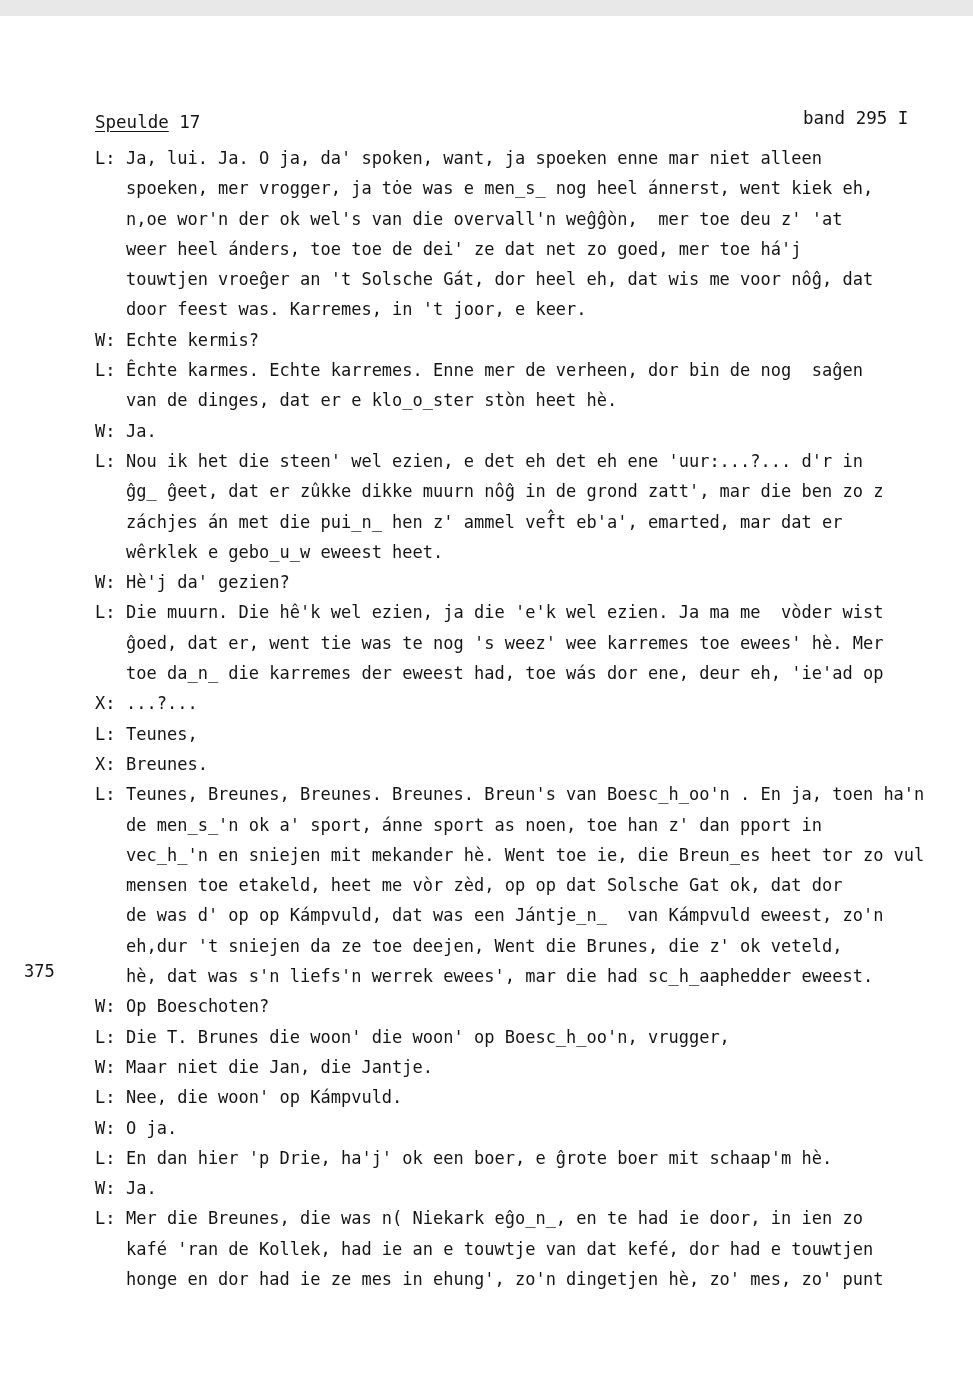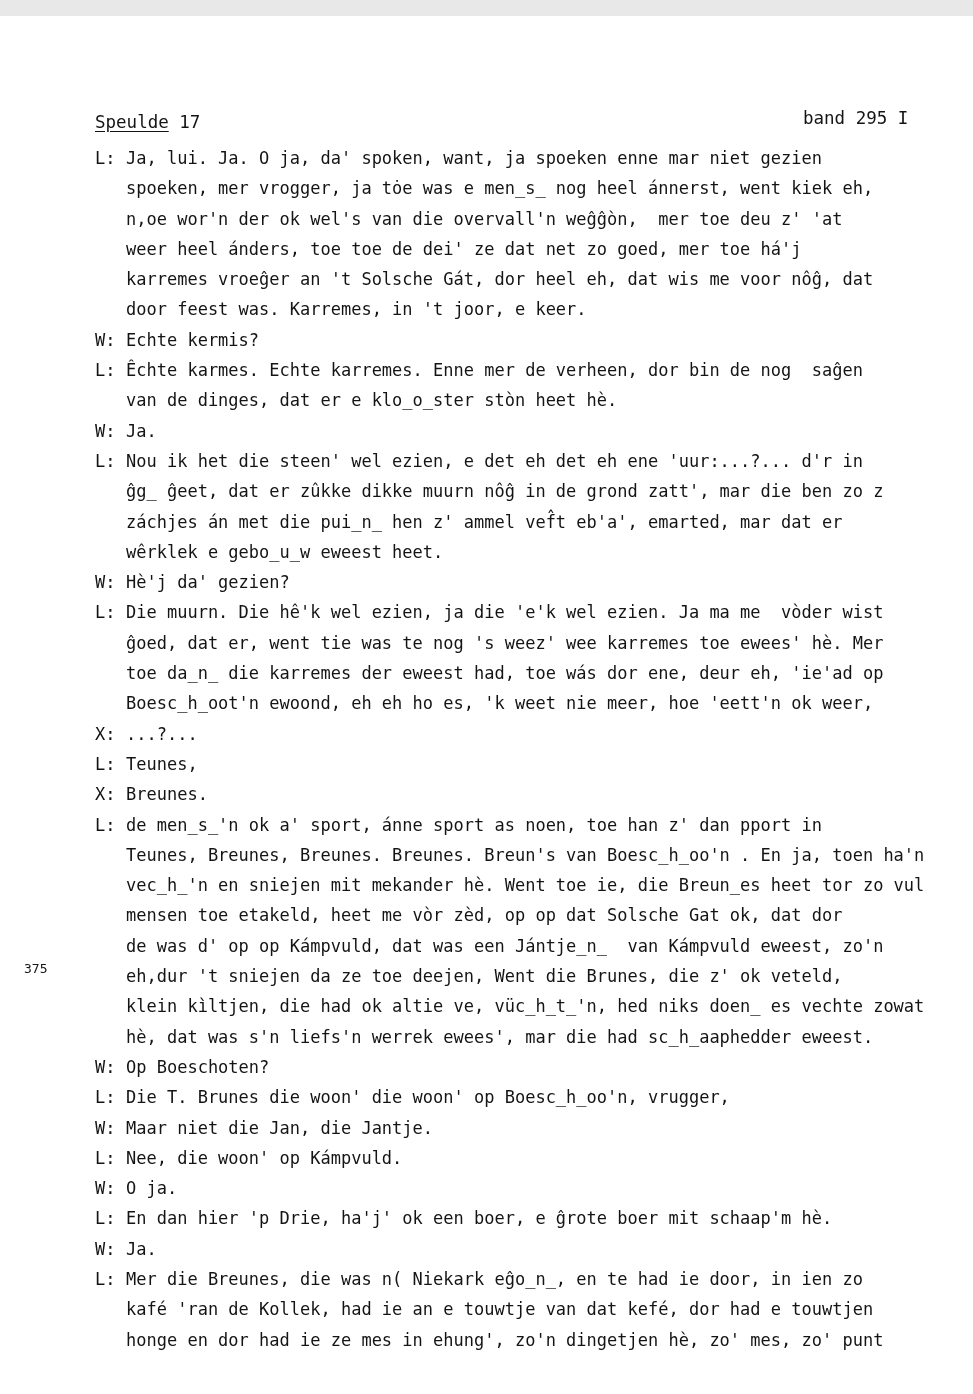--- a/index.html
+++ b/index.html
@@ -29,21 +29,21 @@
     position: absolute;
     left: 803px;
     top: 92px;
     font-size: 17.5px;
     white-space: pre;
   }
   .margin-number {
     position: absolute;
     left: 24px;
     top: 945px;
-    font-size: 13px;
+    font-size: 17px;
   }
   .dialogue {
     position: absolute;
     left: 95px;
     top: 127px;
     width: 850px;
     font-size: 17px;
     line-height: 30.3px;
   }
   .turn { display: flex; }
@@ -80,25 +80,25 @@
   <div class="header-left"><span class="doc-title">Speulde</span><span> </span><span>17</span></div>
 
   <div class="header-right">band 295 I</div>
 
   <div class="margin-number">375</div>
 
   <div class="dialogue">
       <div class="turn">
         <span class="speaker">L:</span>
         <div class="lines">
-          <div class="line">Ja, lui. Ja. O ja, da' spoken, want, ja spoeken enne mar niet gezien</div>
+          <div class="line">Ja, lui. Ja. O ja, da' spoken, want, ja spoeken enne mar niet alleen</div>
           <div class="line">spoeken, mer vrogger, ja tȯe was e men̲s̲ nog heel ánnerst, went kiek eh,</div>
           <div class="line">n,oe wor'n der ok wel's van die overvall'n weĝĝòn,  mer toe deu z' 'at</div>
           <div class="line">weer heel ánders, toe toe de dei' ze dat net zo goed, mer toe há'j</div>
-          <div class="line">karremes vroeĝer an 't Solsche Gát, dor heel eh, dat wis me voor nôĝ, dat</div>
+          <div class="line">touwtjen vroeĝer an 't Solsche Gát, dor heel eh, dat wis me voor nôĝ, dat</div>
           <div class="line">door feest was. Karremes, in 't joor, e keer.</div>
         </div>
       </div>
       <div class="turn">
         <span class="speaker">W:</span>
         <div class="lines">
           <div class="line">Echte kermis?</div>
         </div>
       </div>
       <div class="turn">
@@ -128,21 +128,20 @@
         <div class="lines">
           <div class="line">Hè'j da' gezien?</div>
         </div>
       </div>
       <div class="turn">
         <span class="speaker">L:</span>
         <div class="lines">
           <div class="line">Die muurn. Die hê'k wel ezien, ja die 'e'k wel ezien. Ja ma me  vòder wist</div>
           <div class="line">ĝoed, dat er, went tie was te nog 's weez' wee karremes toe ewees' hè. Mer</div>
           <div class="line">toe da̲n̲ die karremes der eweest had, toe wás dor ene, deur eh, 'ie'ad op</div>
-          <div class="line">Boesc̲h̲oot'n ewoond, eh eh ho es, 'k weet nie meer, hoe 'eett'n ok weer,</div>
         </div>
       </div>
       <div class="turn">
         <span class="speaker">X:</span>
         <div class="lines">
           <div class="line">...?...</div>
         </div>
       </div>
       <div class="turn">
         <span class="speaker">L:</span>
@@ -152,27 +151,26 @@
       </div>
       <div class="turn">
         <span class="speaker">X:</span>
         <div class="lines">
           <div class="line">Breunes.</div>
         </div>
       </div>
       <div class="turn">
         <span class="speaker">L:</span>
         <div class="lines">
+          <div class="line">Teunes, Breunes, Breunes. Breunes. Breun's van Boesc̲h̲oo'n . En ja, toen ha'n</div>
           <div class="line">de men̲s̲'n ok a' sport, ánne sport as noen, toe han z' dan pport in</div>
-          <div class="line">Teunes, Breunes, Breunes. Breunes. Breun's van Boesc̲h̲oo'n . En ja, toen ha'n</div>
           <div class="line">vec̲h̲'n en sniejen mit mekander hè. Went toe ie, die Breun̲es heet tor zo vul</div>
           <div class="line">mensen toe etakeld, heet me vòr zèd, op op dat Solsche Gat ok, dat dor</div>
           <div class="line">de was d' op op Kámpvuld, dat was een Jántje̲n̲  van Kámpvuld eweest, zo'n</div>
           <div class="line">eh,dur 't sniejen da ze toe deejen, Went die Brunes, die z' ok veteld,</div>
-          <div class="line">klein kìltjen, die had ok altie ve, vüc̲h̲t̲'n, hed niks doen̲ es vechte zowat</div>
           <div class="line">hè, dat was s'n liefs'n werrek ewees', mar die had sc̲h̲aaphedder eweest.</div>
         </div>
       </div>
       <div class="turn">
         <span class="speaker">W:</span>
         <div class="lines">
           <div class="line">Op Boeschoten?</div>
         </div>
       </div>
       <div class="turn">

